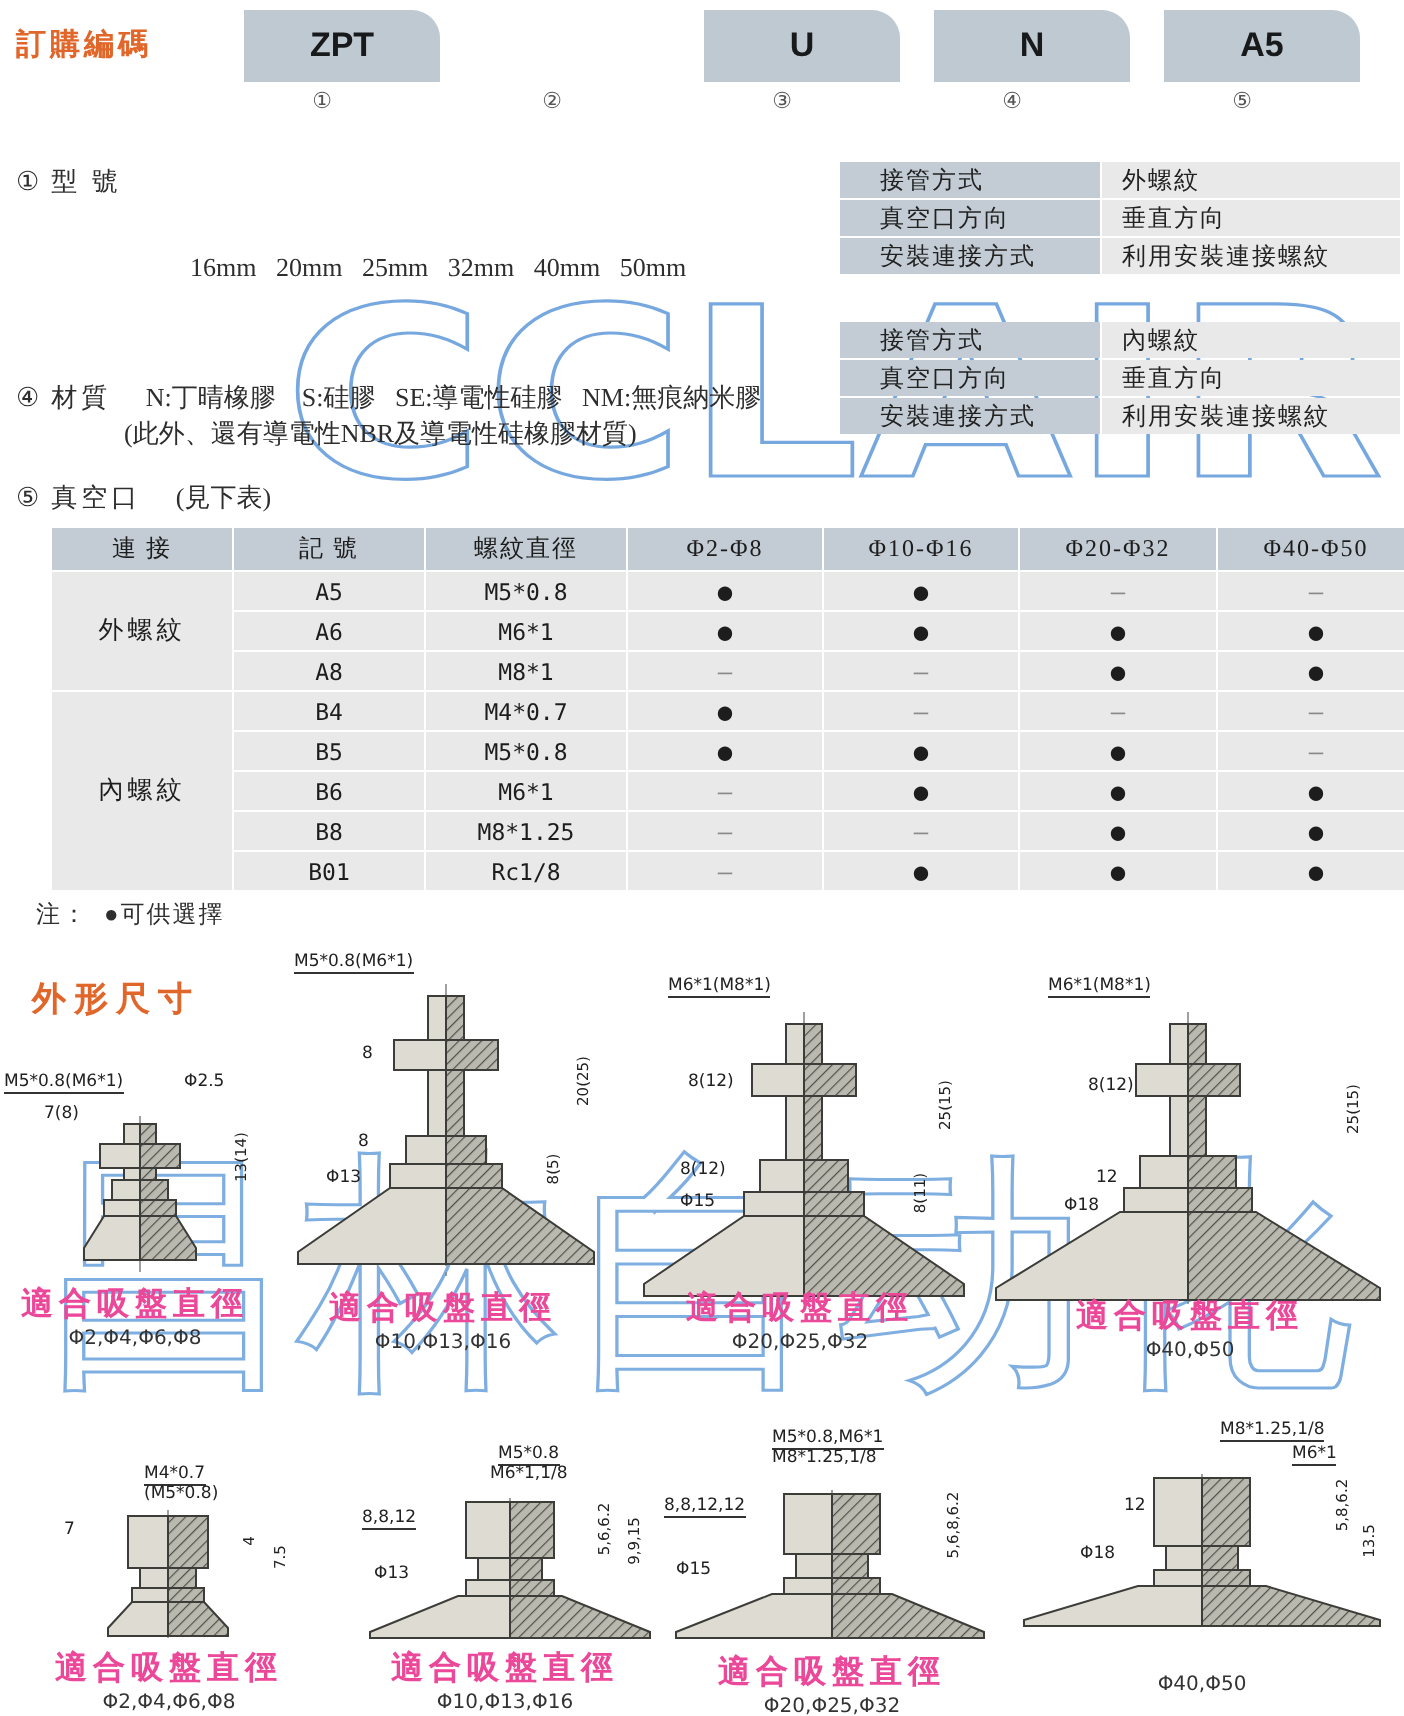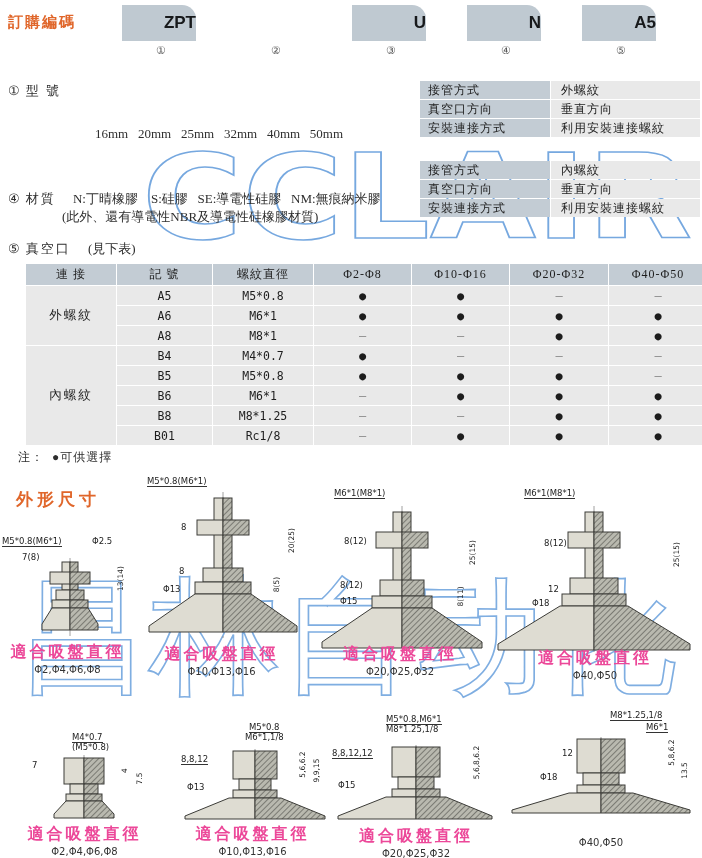--- a/index.html
+++ b/index.html
@@ -2,32 +2,32 @@
 <html><head>
 <meta charset="utf-8">
 <style>
   * { margin:0; padding:0; box-sizing:border-box; }
   body { background:#fff; font-family:"Liberation Sans", sans-serif; }
   #page { position:relative; width:702px; height:858px; background:#ffffff; overflow:hidden; }
 
   .orange-title { position:absolute; color:#e0662a; font-weight:bold; font-size:15px;
                   letter-spacing:2px; font-family:"Liberation Sans", sans-serif; }
 
-  .code-box { position:absolute; top:5px; width:74px; height:36px; background:#bfc9d1;
-              border-radius:0 14px 0 0; text-align:right; line-height:36px;
+  .code-box { position:absolute; top:5px; width:98px; height:36px; background:#bfc9d1;
+              border-radius:0 14px 0 0; text-align:center; line-height:36px;
               font-weight:bold; font-size:17px; color:#17191b; }
   .code-num { position:absolute; top:44px; width:78px; text-align:center; font-size:11px; color:#555; }
 
   .spec { position:absolute; font-size:13px; color:#2e2e2e; font-family:"Liberation Serif", serif; white-space:nowrap; }
   .spec .n { margin-right:6px; }
   .spec .lb { letter-spacing:2px; margin-right:14px; }
 
   .side-table { position:absolute; left:420px; width:280px; display:grid;
                 grid-template-columns:130px 149px; gap:1px; }
-  .side-table .lc { background:#c3ccd4; height:18px; line-height:18px; padding-left:8px;
+  .side-table .lc { background:#c3ccd4; height:18px; line-height:18px; padding-left:20px;
                     font-size:12px; color:#222; font-family:"Liberation Serif", serif; letter-spacing:1px; }
   .side-table .rc { background:#e9e9e9; height:18px; line-height:18px; padding-left:10px;
                     font-size:12px; color:#222; font-family:"Liberation Serif", serif; letter-spacing:1px; }
 
   #vtable { position:absolute; left:25px; top:263px; border-collapse:separate; border-spacing:1px;
             table-layout:fixed; width:675px; }
   #vtable th { background:#c3ccd4; height:21px; font-size:12px; font-weight:normal; color:#1d1d1d;
                font-family:"Liberation Serif", serif; letter-spacing:1px; }
   #vtable td { background:#e9e9e9; height:19px; text-align:center; font-size:11.5px;
                color:#1d1d1d; font-family:"DejaVu Sans Mono", monospace; }

